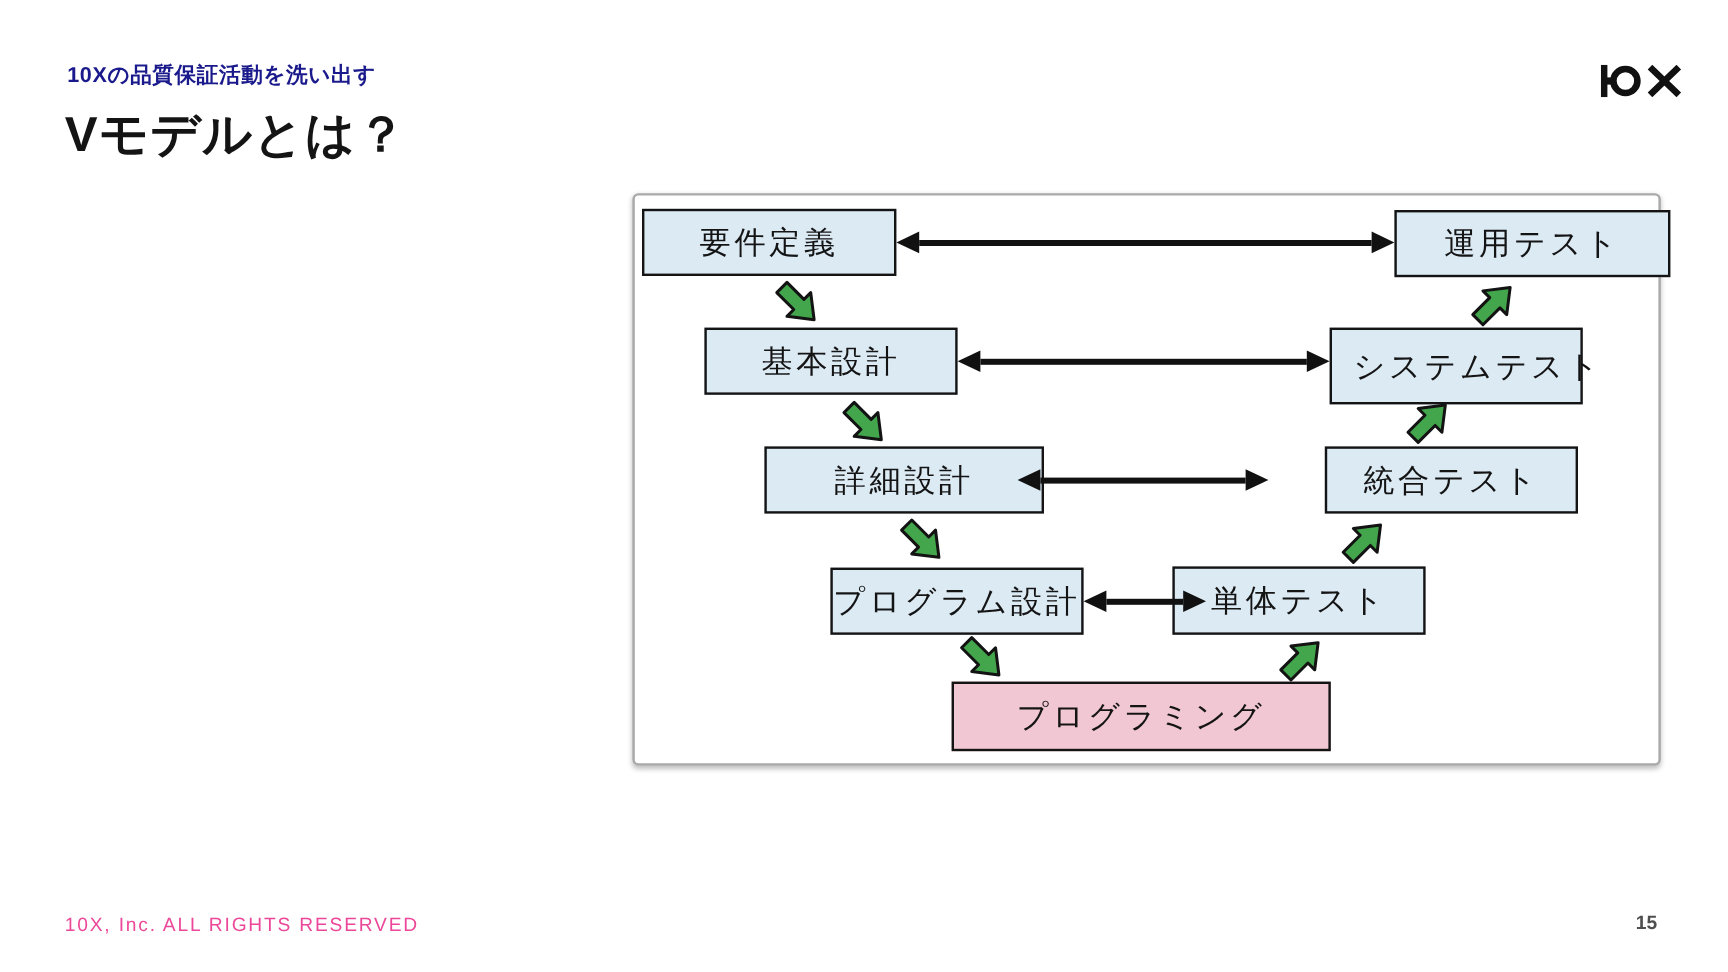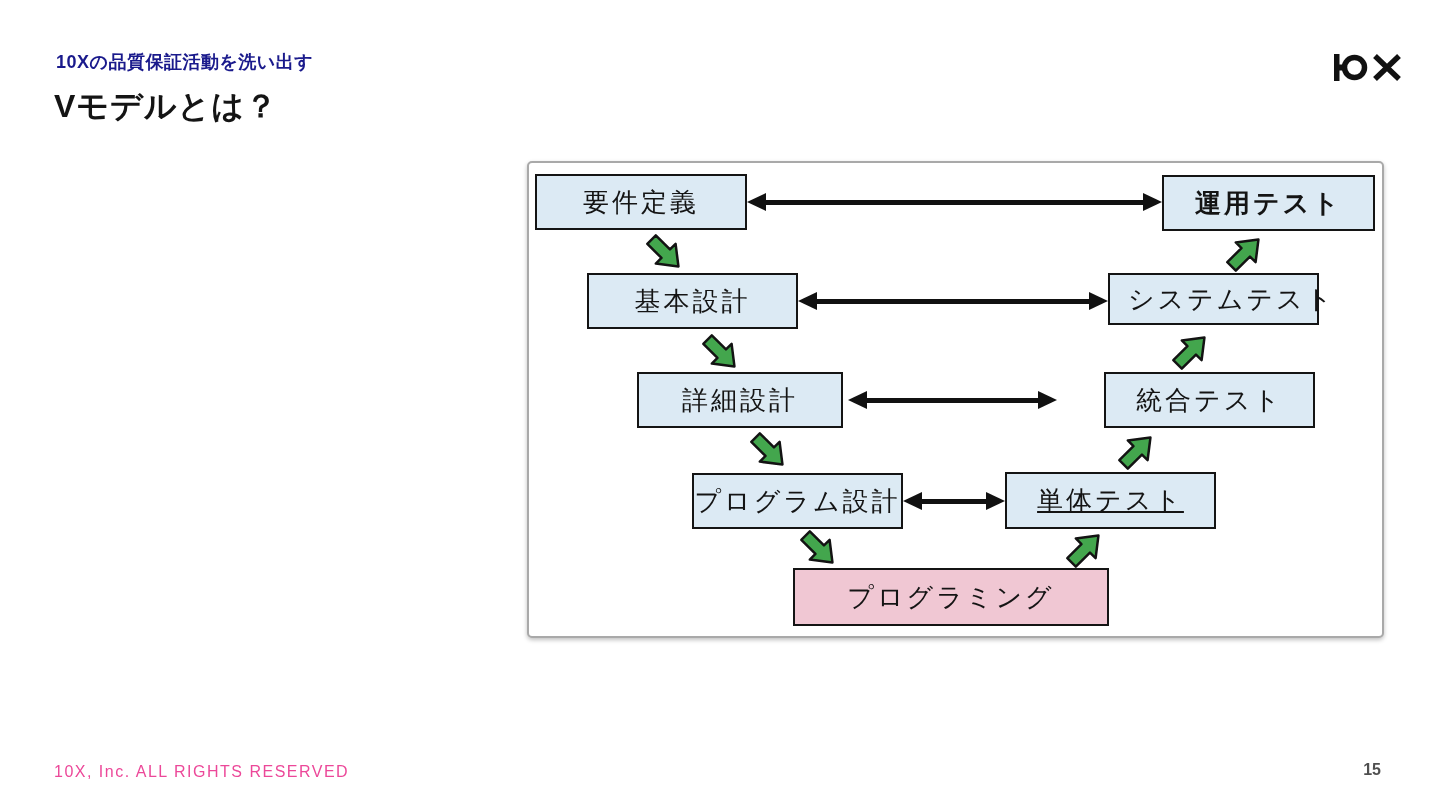--- a/index.html
+++ b/index.html
@@ -8,21 +8,21 @@
     position:relative; width:1440px; height:810px; background:#ffffff;
     overflow:hidden; font-family:"Liberation Sans","DejaVu Sans",sans-serif;
   }
   .eyebrow {
     position:absolute; left:56px; top:50px;
     font-size:18px; font-weight:700; color:var(--eyebrow-blue,#1a1a8c);
     letter-spacing:0.5px;
   }
   .title {
     position:absolute; left:54px; top:85px;
-    font-size:32px; font-weight:700; color:#141414; letter-spacing:1px;
+    font-size:41px; font-weight:700; color:#141414; letter-spacing:1px;
   }
   .logo { position:absolute; right:36px; top:54px; width:70px; height:27px; }
   .body-text {
     position:absolute; left:54px; top:166px; width:470px;
     font-size:28px; line-height:50px; letter-spacing:4px; color:#2b2b2b;
     font-weight:400;
   }
   .body-text p { margin-bottom:46px; }
   .body-text p:last-child { margin-bottom:0; }
 
@@ -31,27 +31,27 @@
     background:#ffffff; border:2px solid #a9a9a9; border-radius:5px;
     box-shadow:0 2px 4px rgba(0,0,0,0.25);
   }
   .dbox {
     position:absolute; display:flex; align-items:center; justify-content:center;
     background:var(--box-fill,#dceaf4); border:2.5px solid #141414;
     font-size:26px; letter-spacing:3px; color:#141414; white-space:nowrap;
   }
   .dbox.pink { background:var(--bottom-fill,#f0c7d3); }
   .b1 {left:6px;   top:11px;  width:212px; height:56px;}
-  .b2 {left:633px; top:12px;  width:213px; height:56px;font-weight:bold;}
+  .b2 {left:633px; top:12px;  width:230px; height:56px;}
   .b3 {left:58px;  top:110px; width:211px; height:56px;}
-  .b4 {left:579px; top:110px; width:211px; height:52px;padding-left:36px;}
-  .b5 {left:108px; top:209px; width:206px; height:56px;}
+  .b4 {left:579px; top:110px; width:211px; height:64px;padding-left:36px;}
+  .b5 {left:108px; top:209px; width:233px; height:56px;}
   .b6 {left:528px; top:209px; width:211px; height:56px;margin-left:47px;}
   .b7 {left:163px; top:310px; width:211px; height:56px;text-align:center;}
-  .b8 {left:476px; top:309px; width:211px; height:57px;text-decoration:underline;}
+  .b8 {left:448px; top:309px; width:211px; height:57px;}
   .b9 {left:264px; top:405px; width:316px; height:58px;}
 
   .harrow { position:absolute; height:18px; display:flex; align-items:center; }
   .ah { width:0; height:0; border-top:9px solid transparent; border-bottom:9px solid transparent; }
   .ah.l { border-right:19px solid var(--line-black,#111); }
   .ah.r { border-left:19px solid var(--line-black,#111); }
   .hbar { flex:1; height:5px; background:var(--line-black,#111); }
   .r1 {left:218px; top:30px;  width:415px;}
   .r2 {left:269px; top:129px; width:310px;}
   .r3 {left:319px; top:228px; width:209px;}

